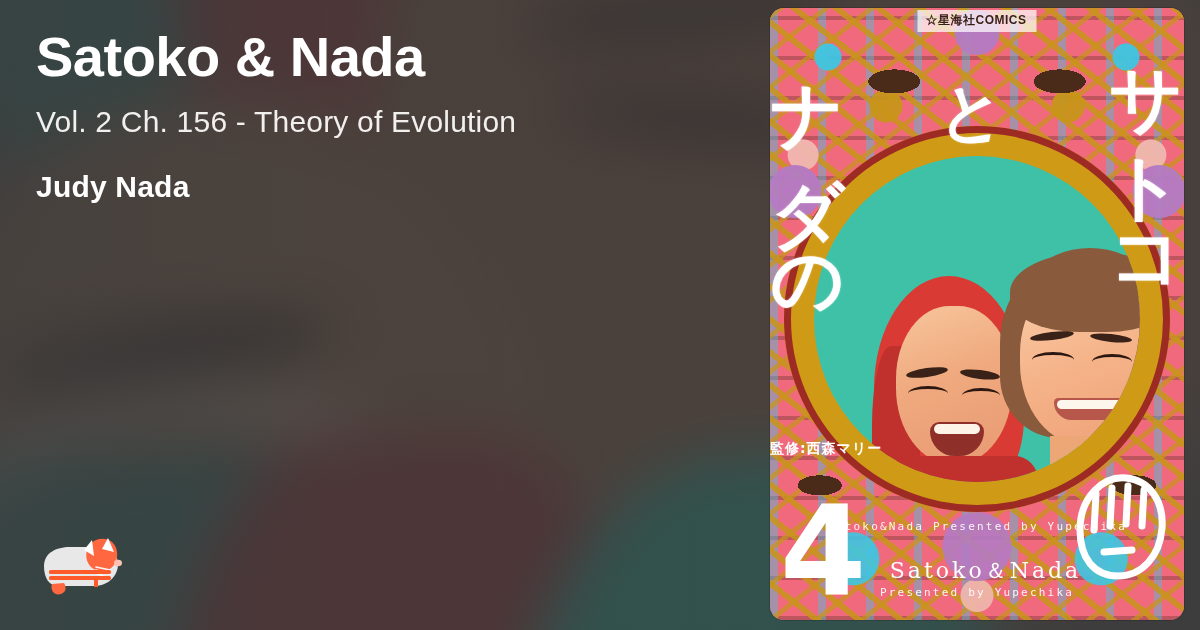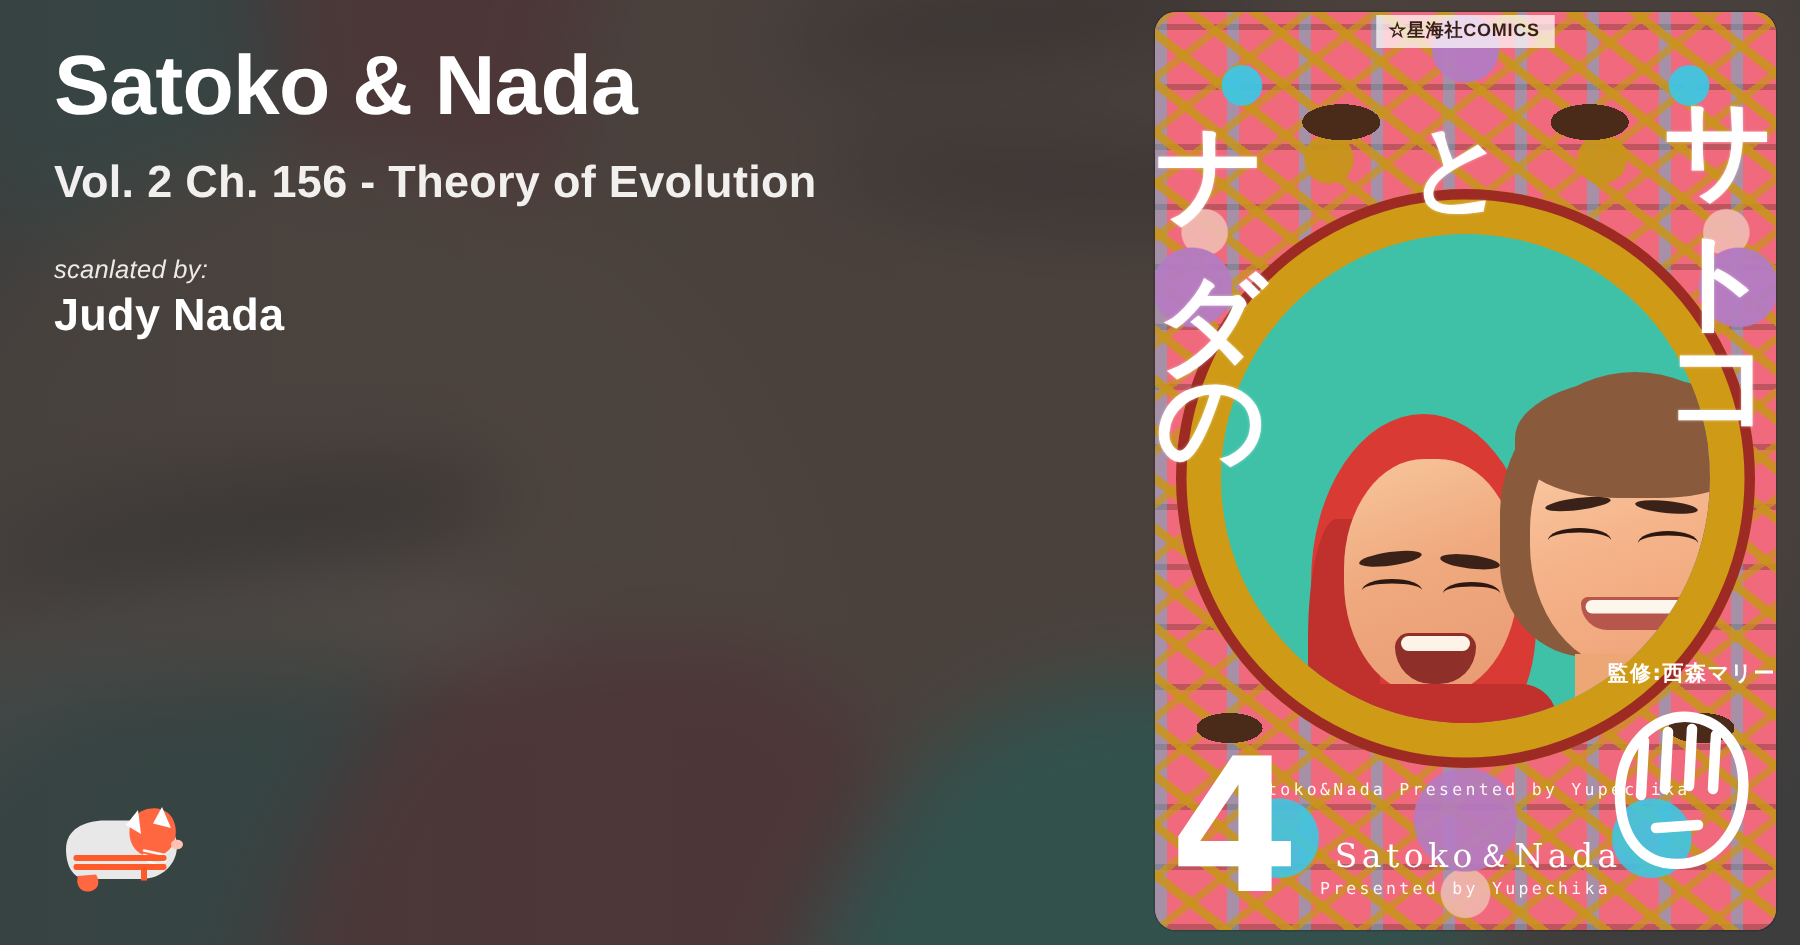--- a/index.html
+++ b/index.html
@@ -74,21 +74,21 @@
     font-size: 56px;
     line-height: 1.04;
     font-weight: 700;
     letter-spacing: -0.5px;
     margin: 0 0 18px 0;
     white-space: nowrap;
   }
   .subtitle {
     color: #f2f0ef;
     font-size: 30px;
-    font-weight: 700;
+    font-weight: 400;
     line-height: 1.2;
     letter-spacing: 0.2px;
     margin: 0 0 30px 0;
     white-space: nowrap;
   }
   .scanlated-label {
     color: #eceae9;
     font-size: 17px;
     font-style: italic;
     font-weight: 400;
@@ -298,21 +298,21 @@
     font-weight: 700;
     letter-spacing: 8px;
     z-index: 28;
     font-family: "DejaVu Sans", sans-serif;
     text-shadow: 0 1px 2px rgba(0,0,0,0.12);
   }
   .supervisor {
     position: absolute;
     left: 0; right: 0;
     top: 432px;
-    text-align: right;
+    text-align: left;
     color: #ffffff;
     font-size: 14px;
     font-weight: 700;
     letter-spacing: 1px;
     z-index: 28;
     font-family: "DejaVu Sans", sans-serif;
   }
   .arc-credit {
     position: absolute;
     left: 0; right: 0;
@@ -374,21 +374,20 @@
       <div class="b b-teal3"></div>
 
     </div>
     <div class="bg-scrim"></div>
     <div class="bg-scrim2"></div>
   </div>
 
   <div class="info">
     <h1 class="title">Satoko &amp; Nada</h1>
     <div class="subtitle">Vol. 2 Ch. 156 - Theory of Evolution</div>
-    <div class="scanlated-label">scanlated by:</div>
     <div class="scanlator">Judy Nada</div>
   </div>
 
   <div class="logo">
     <svg viewBox="0 0 96 66" width="96" height="66">
       <path d="M8 30 C8 17 20 11 34 11 L62 11 C74 11 82 18 82 28 C82 40 72 50 58 50 L22 50 C13 50 8 42 8 30 Z" fill="#e8e8e8"></path>
       <path d="M16 48 C14 54 18 60 25 58 C31 56 30 50 28 47 Z" fill="#ff6740"></path>
       <path d="M54 8 C60 2 70 1 76 6 C82 11 83 22 78 29 C72 37 60 37 54 30 C49 24 49 14 54 8 Z" fill="#ff6740"></path>
       <path d="M56 4 L58 20 L48 14 Z" fill="#ffffff"></path>
       <path d="M72 2 L78 16 L66 13 Z" fill="#ffffff"></path>

